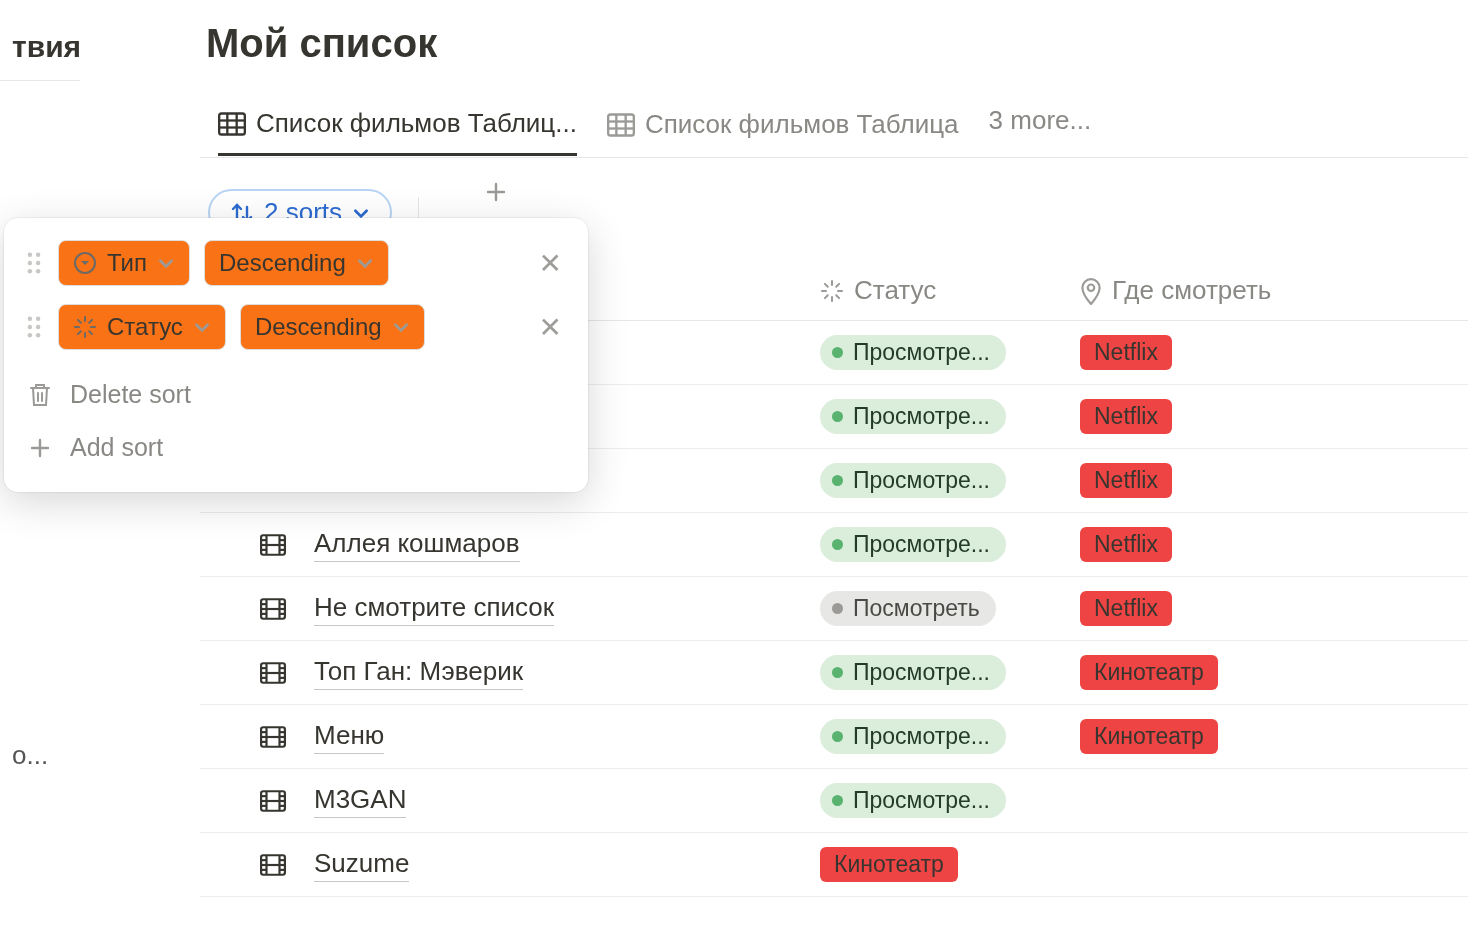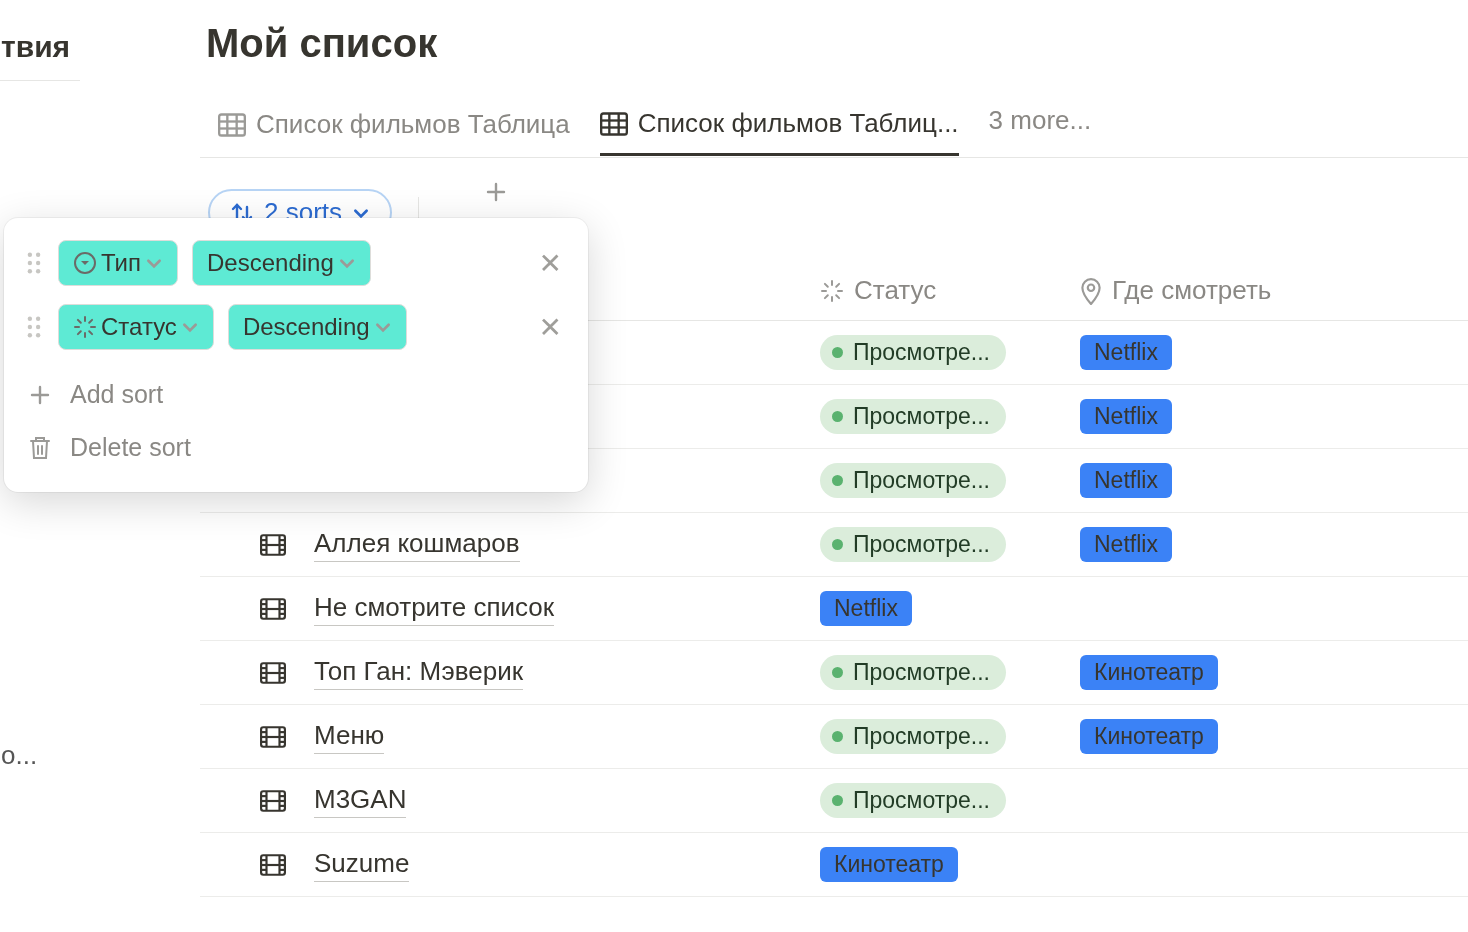--- a/index.html
+++ b/index.html
@@ -9,21 +9,21 @@
     color: #37352f;
     width: 1468px;
     height: 932px;
     overflow: hidden;
     position: relative;
   }
 
   
   .sidebar-fragment {
     position: absolute;
-    left: 1px;
+    left: 12px;
     width: 80px;
     font-size: 30px;
     font-weight: 700;
     color: #37352f;
   }
   .sidebar-fragment.top { top: 30px; }
   .sidebar-fragment.bottom { top: 740px; font-size:26px; font-weight:500; color:#555; }
   .sidebar-divider {
     position: absolute;
     left: 0; top: 80px;
@@ -165,21 +165,21 @@
   .pill .pill-text { overflow:hidden; text-overflow:ellipsis; white-space:nowrap; }
   .pill.green  { background:#dbeddb; color:#223c26; }
   .pill.green .dot { background:#5ab26f; }
   .pill.grey   { background:#e7e7e5; color:#4a4945; }
   .pill.grey .dot { background:#9b9a97; }
   .pill.blue   { background:#d3e5ef; color:#1d3a52; }
   .pill.blue .dot { background:#5a9fd6; }
 
   .tag {
     display: inline-flex;
-    background:#3b82f6;
+    background:#ef4444;
     color:#37352f;
     border-radius: 6px;
     padding: 4px 14px;
     font-size: 23px;
   }
 
   
   .popover {
     position: absolute;
     left: 4px;
@@ -200,28 +200,28 @@
   .grip {
     width: 20px;
     display: flex;
     justify-content:center;
     color: #c7c6c2;
     cursor: grab;
   }
   .select-btn {
     display: inline-flex;
     align-items: center;
-    gap: 4px;
+    gap: 10px;
     border: 1px solid #ddddda;
     border-radius: 8px;
     padding: 8px 14px;
     font-size: 24px;
     color: #37352f;
     cursor: pointer;
-    background:#5eead4;
+    background:#f97316;
   }
   .select-btn .chev { color:#9b9a97; }
   .row-close {
     margin-left: auto;
     color:#9f9e9a;
     font-size: 28px;
     cursor: pointer;
     padding: 0 6px;
   }
   .popover-action {
@@ -251,39 +251,39 @@
 
 <div class="sidebar-fragment top">твия</div>
 <div class="sidebar-divider"></div>
 <div class="sidebar-fragment bottom">о...</div>
 
 <div class="main">
 
   <h1 class="page-title">Мой список</h1>
 
   <div class="tabs">
+    <div class="tab active">
+      <svg class="i-grid" viewBox="0 0 24 20" fill="none" stroke="#37352f" stroke-width="2">
+          <rect x="1" y="1" width="22" height="18" rx="2"></rect>
+          <line x1="1" y1="7" x2="23" y2="7"></line>
+          <line x1="1" y1="13" x2="23" y2="13"></line>
+          <line x1="8" y1="1" x2="8" y2="19"></line>
+          <line x1="16" y1="1" x2="16" y2="19"></line>
+        </svg>
+      <span class="tab-label">Список фильмов Таблиц...</span>
+    </div>
     <div class="tab">
       <svg class="i-grid" viewBox="0 0 24 20" fill="none" stroke="#9b9a97" stroke-width="2">
           <rect x="1" y="1" width="22" height="18" rx="2"></rect>
           <line x1="1" y1="7" x2="23" y2="7"></line>
           <line x1="1" y1="13" x2="23" y2="13"></line>
           <line x1="8" y1="1" x2="8" y2="19"></line>
           <line x1="16" y1="1" x2="16" y2="19"></line>
         </svg>
       <span class="tab-label">Список фильмов Таблица</span>
-    </div>
-    <div class="tab active">
-      <svg class="i-grid" viewBox="0 0 24 20" fill="none" stroke="#37352f" stroke-width="2">
-          <rect x="1" y="1" width="22" height="18" rx="2"></rect>
-          <line x1="1" y1="7" x2="23" y2="7"></line>
-          <line x1="1" y1="13" x2="23" y2="13"></line>
-          <line x1="8" y1="1" x2="8" y2="19"></line>
-          <line x1="16" y1="1" x2="16" y2="19"></line>
-        </svg>
-      <span class="tab-label">Список фильмов Таблиц...</span>
     </div>
     <div class="more-tab">3 more...</div>
   </div>
 
   <div class="toolbar">
     <div class="sorts-pill">
       <svg class="i-sort" viewBox="0 0 24 24" fill="none" stroke="#2c6bd1" stroke-width="2.4" stroke-linecap="round">
           <path d="M7 4v14"></path>
           <path d="M3 8l4-4 4 4"></path>
           <path d="M17 20V6"></path>
@@ -397,20 +397,26 @@
               <line x1="18" y1="1" x2="18" y2="19"></line>
               <line x1="1" y1="10" x2="23" y2="10"></line>
               <line x1="1" y1="5.5" x2="6" y2="5.5"></line>
               <line x1="1" y1="14.5" x2="6" y2="14.5"></line>
               <line x1="18" y1="5.5" x2="23" y2="5.5"></line>
               <line x1="18" y1="14.5" x2="23" y2="14.5"></line>
             </svg>
             <span class="title-text">Не смотрите список</span>
           </div>
       <div>
+        <span class="pill grey">
+              <span class="dot"></span>
+              <span class="pill-text">Посмотреть</span>
+            </span>
+      </div>
+      <div>
         <span class="tag">Netflix</span>
       </div>
     </div>
     <div class="trow">
       <div class="cell-name">
             <svg class="i-film" viewBox="0 0 24 20" fill="none" stroke="#37352f" stroke-width="2">
               <rect x="1" y="1" width="22" height="18" rx="2"></rect>
               <line x1="6" y1="1" x2="6" y2="19"></line>
               <line x1="18" y1="1" x2="18" y2="19"></line>
               <line x1="1" y1="10" x2="23" y2="10"></line>
@@ -560,29 +566,29 @@
       <span class="select-btn">
           <span>Descending</span>
           <svg class="i-chev chev" viewBox="0 0 16 16" fill="none" stroke="#9b9a97" stroke-width="2.4" stroke-linecap="round">
             <path d="M3 6l5 5 5-5"></path>
           </svg>
         </span>
       <span class="row-close">✕</span>
     </div>
     </div>
   <div class="popover-action">
-    <svg class="i-plus" viewBox="0 0 24 24" fill="none" stroke="#9b9a97" stroke-width="2.4" stroke-linecap="round">
-        <line x1="12" y1="4" x2="12" y2="20"></line>
-        <line x1="4" y1="12" x2="20" y2="12"></line>
-      </svg>
-    <span>Add sort</span>
-  </div>
-  <div class="popover-action">
     <svg class="i-trash" viewBox="0 0 24 26" fill="none" stroke="#9b9a97" stroke-width="2" stroke-linecap="round">
         <path d="M3 6h18"></path>
         <path d="M8 6V3h8v3"></path>
         <path d="M5 6l1 17h12l1-17"></path>
         <line x1="10" y1="11" x2="10" y2="19"></line>
         <line x1="14" y1="11" x2="14" y2="19"></line>
       </svg>
     <span>Delete sort</span>
   </div>
+  <div class="popover-action">
+    <svg class="i-plus" viewBox="0 0 24 24" fill="none" stroke="#9b9a97" stroke-width="2.4" stroke-linecap="round">
+        <line x1="12" y1="4" x2="12" y2="20"></line>
+        <line x1="4" y1="12" x2="20" y2="12"></line>
+      </svg>
+    <span>Add sort</span>
+  </div>
 </div>
 
 </body></html>

